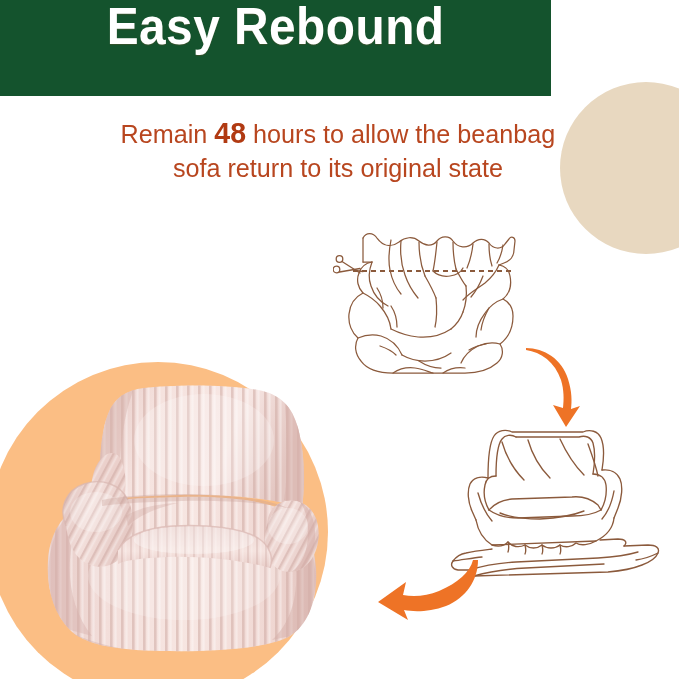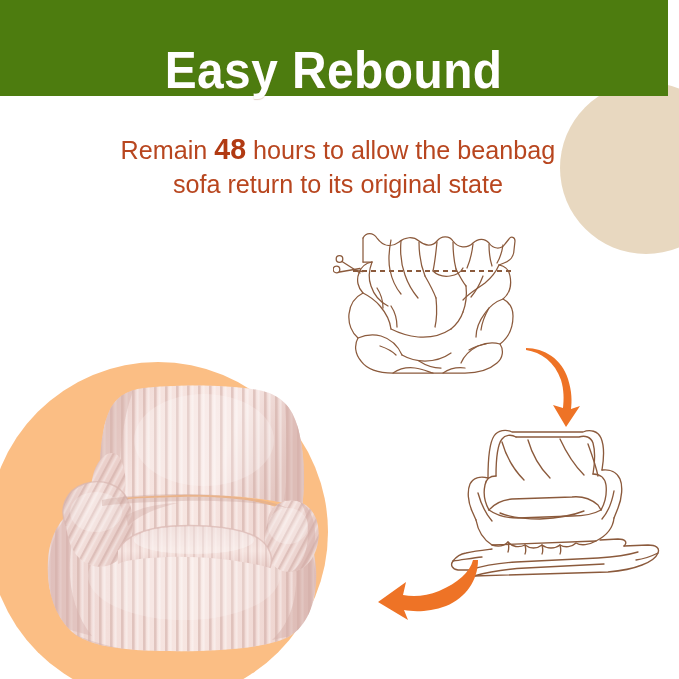--- a/index.html
+++ b/index.html
@@ -16,25 +16,25 @@
     height: 679px;
     background: #ffffff;
     overflow: hidden;
   }
 
   
   .header-banner {
     position: absolute;
     left: 0;
     top: 0;
-    width: 668px;
+    width: 551px;
     height: 96px;
-    background: #4d7c0f;
+    background: #14532d;
     display: flex;
-    align-items: flex-end;
+    align-items: flex-start;
     justify-content: center;
     z-index: 6;
   }
   .header-title {
     font-family: "Liberation Sans", sans-serif;
     font-weight: bold;
     font-size: 52px;
     letter-spacing: 0.5px;
     color: #FFFFFF;
     line-height: 1;
@@ -62,21 +62,21 @@
     height: 340px;
     border-radius: 50%;
     background: #FBBE84;
     z-index: 1;
   }
 
   
   .subtitle-block {
     position: absolute;
     left: 0;
-    top: 132px;
+    top: 116px;
     width: 676px;
     text-align: center;
     z-index: 4;
     padding: 0;
   }
   .subtitle-line {
     font-family: "Liberation Sans", sans-serif;
     font-size: 26.5px;
     color: #B8461F;
     line-height: 34px;

